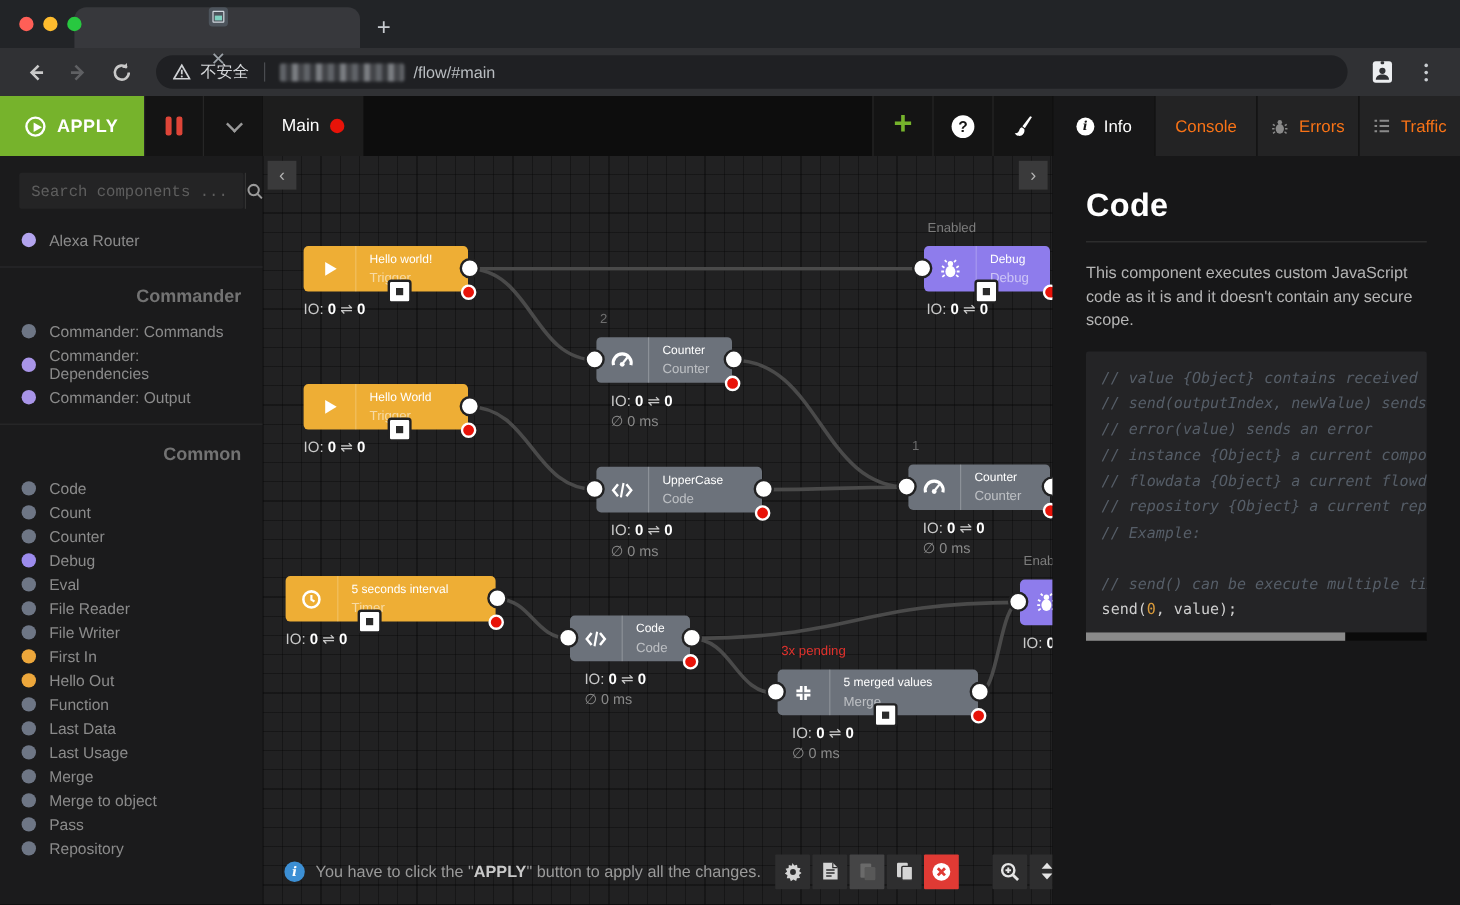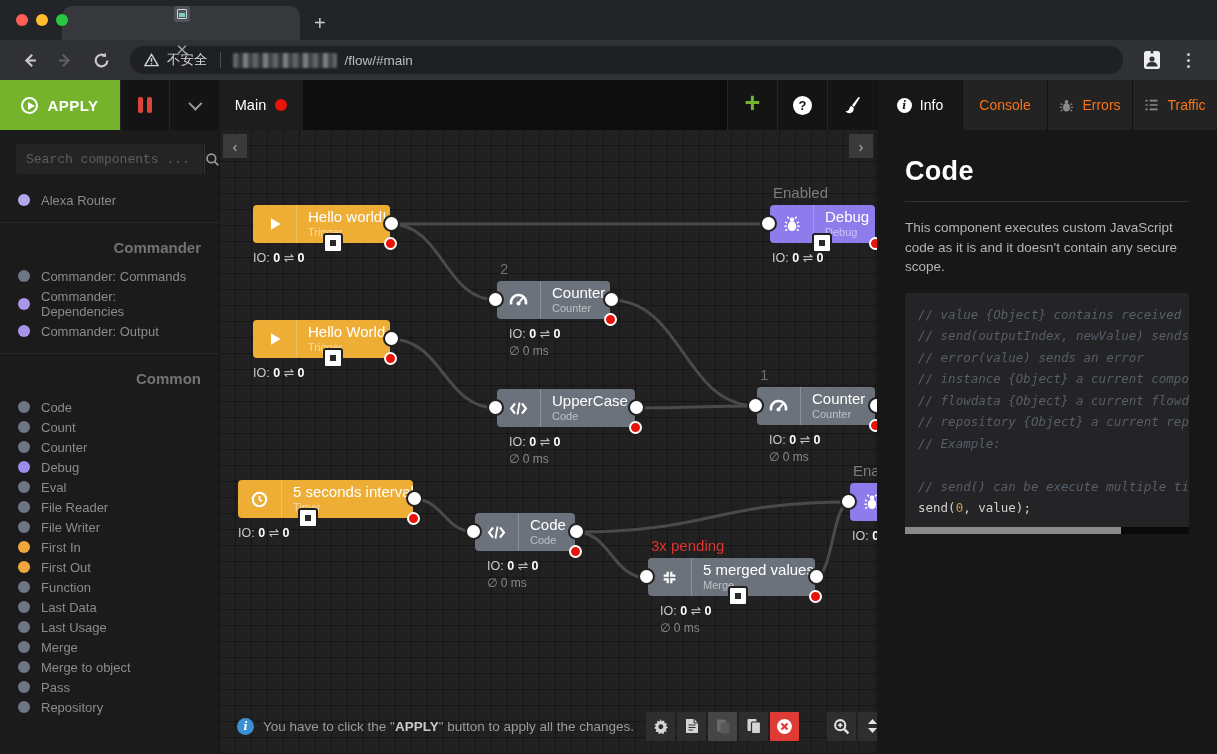--- a/index.html
+++ b/index.html
@@ -81,29 +81,29 @@
   .canvas { position:relative; background-color:#212122; overflow:hidden;
     background-image:
       repeating-linear-gradient(0deg, rgba(0,0,0,.32) 0 1px, transparent 1px 16px),
       repeating-linear-gradient(90deg, rgba(0,0,0,.32) 0 1px, transparent 1px 16px); }
   .scroll-arrow { position:absolute; top:4px; width:24px; height:24px; background:#3a3a3b; color:#b5b5b5;
     display:flex; align-items:center; justify-content:center; font-size:15px; z-index:30; }
   .wires { position:absolute; inset:0; z-index:1; }
   .node { position:absolute; height:38px; border-radius:4px; display:flex; z-index:10; }
   .node-ico { width:44px; display:flex; align-items:center; justify-content:center; border-right:1px solid rgba(255,255,255,.22); flex:none; }
   .node-txt { padding:3px 12px 0 11px; overflow:hidden; white-space:nowrap; }
-  .node-title { color:#fff; font-size:15px; line-height:18px; }
+  .node-title { color:#fff; font-size:10px; line-height:18px; }
   .node-sub { color:rgba(255,255,255,.55); font-size:11px; line-height:13px; }
   .port { position:absolute; width:17px; height:17px; border-radius:50%; background:#fff; border:2px solid #212122; z-index:12; }
   .port.in { left:-10px; top:10px; }
   .port.out { right:-10px; top:10px; }
   .reddot { position:absolute; width:13px; height:13px; border-radius:50%; background:#e81309; border:2px solid #fff; right:-7px; bottom:-7px; z-index:12; }
   .cog { position:absolute; width:20px; height:20px; background:#fff; border-radius:3px; bottom:-10px; border:2px solid #212122; z-index:12; }
   .cog:before { content:""; position:absolute; left:5px; top:5px; width:6px; height:6px; background:#2a2a2a; }
-  .nbadge { position:absolute; font-size:15px; z-index:5; white-space:nowrap; }
+  .nbadge { position:absolute; font-size:11px; z-index:5; white-space:nowrap; }
   .iolabel { position:absolute; color:#c9c9c9; font-size:12.5px; z-index:5; white-space:nowrap; }
   .iolabel b { color:#fff; }
   .mslabel { position:absolute; color:#8a8a8a; font-size:12px; z-index:5; white-space:nowrap; }
 
   
   .statusbar { position:absolute; left:6px; right:6px; bottom:12px; height:32px; display:flex; align-items:center; z-index:40; }
   .info-ico { width:17px; height:17px; border-radius:50%; background:#3c8fd4; color:#fff; font-weight:bold; font-size:11px;
     display:flex; align-items:center; justify-content:center; margin:0 9px 0 12px; font-family:"DejaVu Serif",serif; font-style:italic; flex:none; }
   .status-msg { color:#9a9a9a; font-size:13.5px; white-space:nowrap; }
   .status-msg b { color:#c9c9c9; }
@@ -314,21 +314,21 @@
         <div class="comp-item">
           <span class="cdot" style="background:#6e7685"></span>
           <span>File Writer</span>
         </div>
         <div class="comp-item">
           <span class="cdot" style="background:#eda73b"></span>
           <span>First In</span>
         </div>
         <div class="comp-item">
           <span class="cdot" style="background:#eda73b"></span>
-          <span>First Out</span>
+          <span>Hello Out</span>
         </div>
         <div class="comp-item">
           <span class="cdot" style="background:#6e7685"></span>
           <span>Function</span>
         </div>
         <div class="comp-item">
           <span class="cdot" style="background:#6e7685"></span>
           <span>Last Data</span>
         </div>
         <div class="comp-item">

